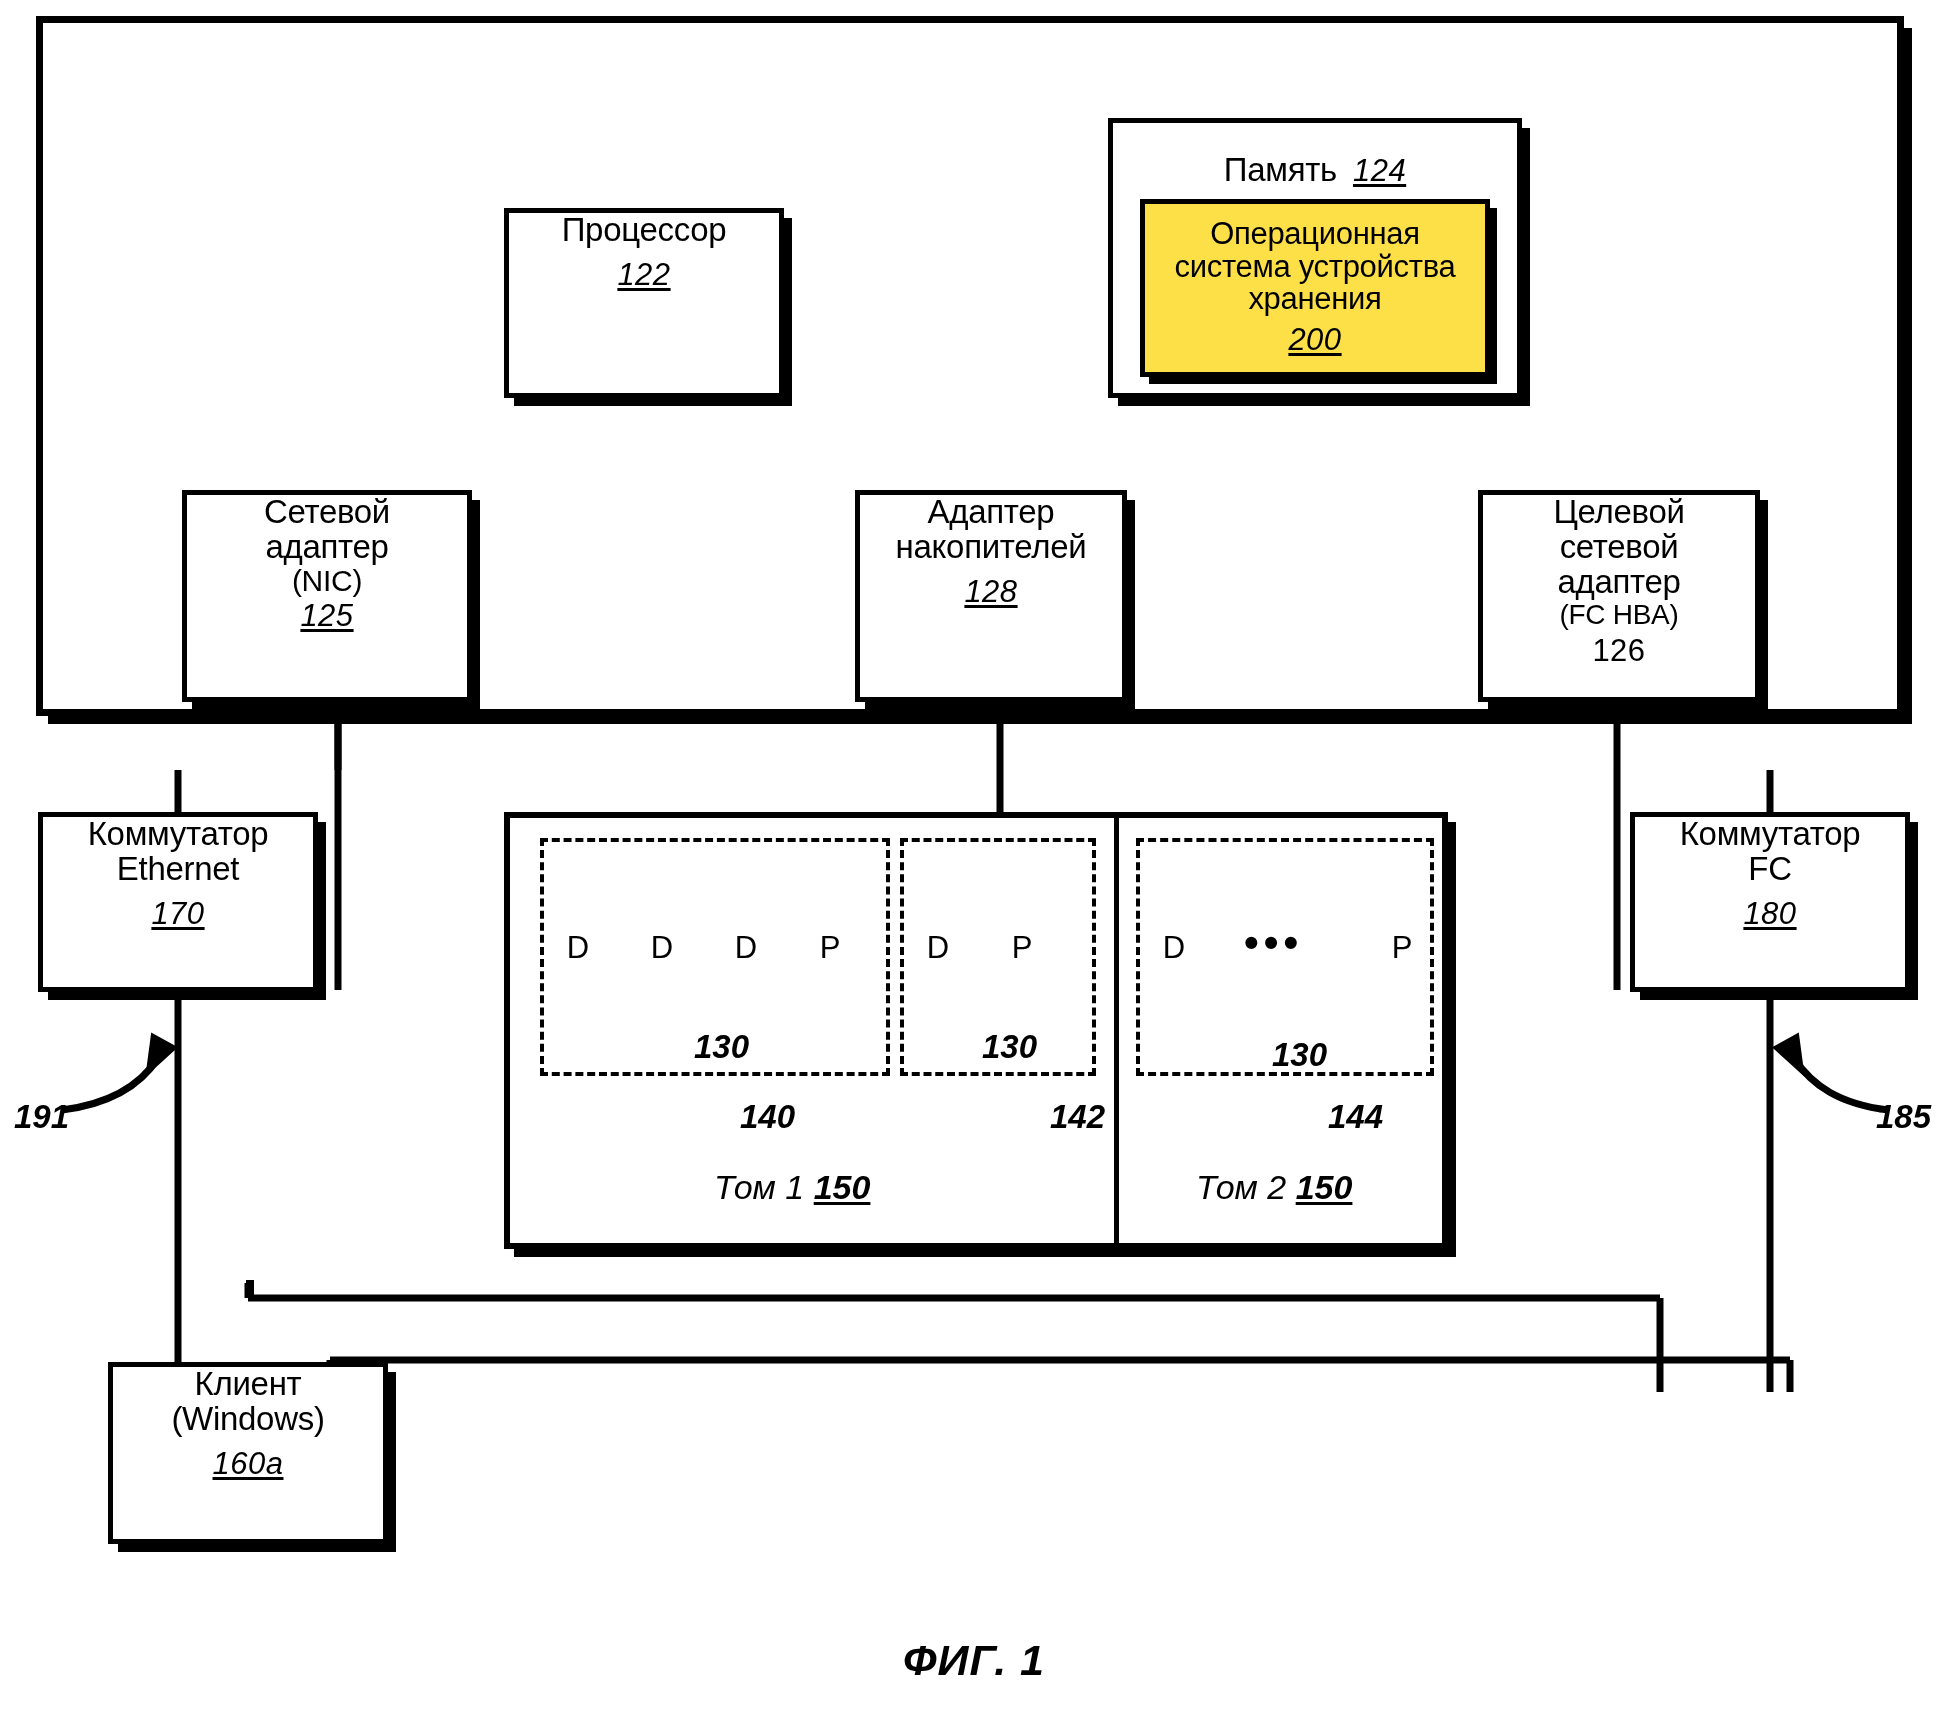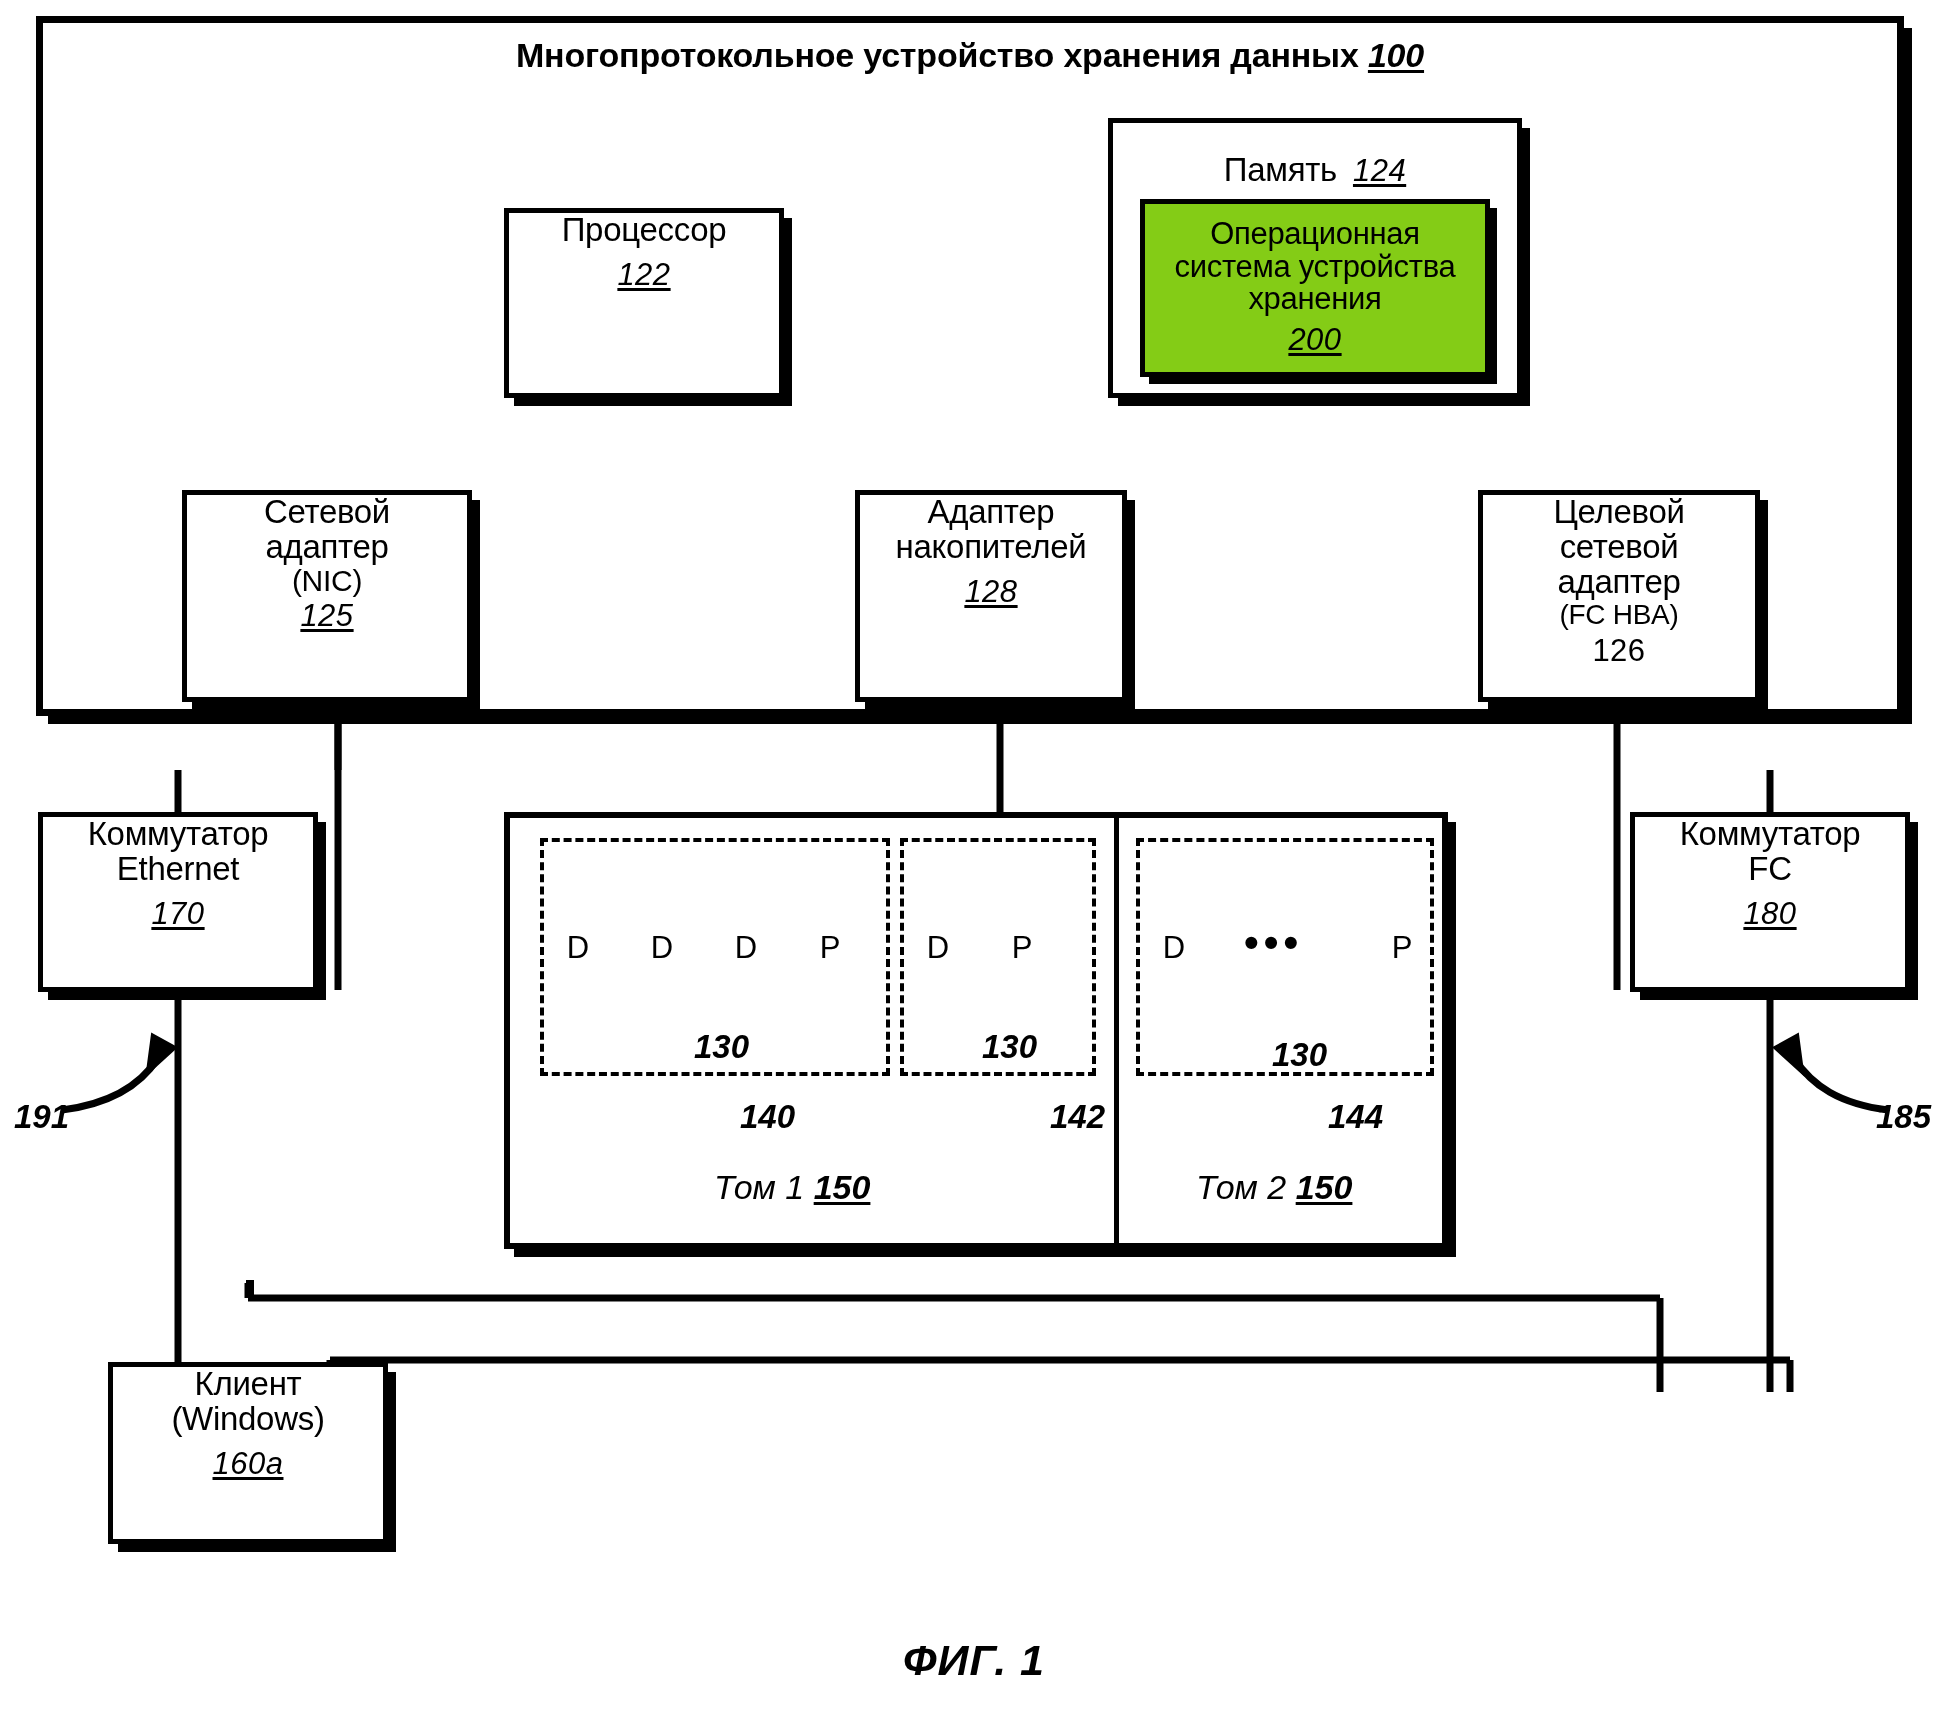--- a/index.html
+++ b/index.html
@@ -89,21 +89,21 @@
   }
   .frame-title .num {
     font-style: italic;
     font-weight: 700;
     text-decoration: underline;
     text-underline-offset: 3px;
     text-decoration-thickness: 3px;
   }
   .inner-box {
     position: absolute;
-    background: #84cc16;
+    background: #fde047;
     border: 5px solid #000000;
     box-shadow: 8px 8px 0 -1px #000000;
     box-sizing: border-box;
     display: flex;
     flex-direction: column;
     align-items: center;
     justify-content: center;
     text-align: center;
   }
   .disk-area {
@@ -182,24 +182,20 @@
     letter-spacing: 5px;
     line-height: 1;
   }
 </style>
 </head>
 <body>
 
 <div id="page">
 
   <div class="outer-frame"></div>
-  <div class="frame-title">
-    <span>Многопротокольное устройство хранения данных</span>
-    <span class="num">100</span>
-  </div>
 
   <svg class="layer" viewBox="0 0 1948 1714">
     <g stroke="#000000" fill="none" stroke-width="7">
 
       <line x1="232" y1="443" x2="1704" y2="443"></line>
 
       <line x1="644" y1="400" x2="644" y2="443"></line>
 
       <line x1="1314" y1="400" x2="1314" y2="443"></line>
 

